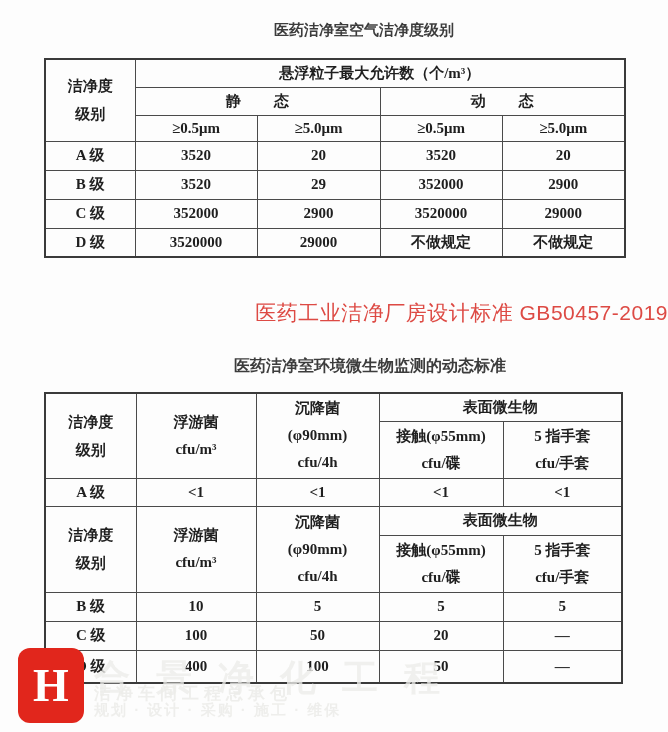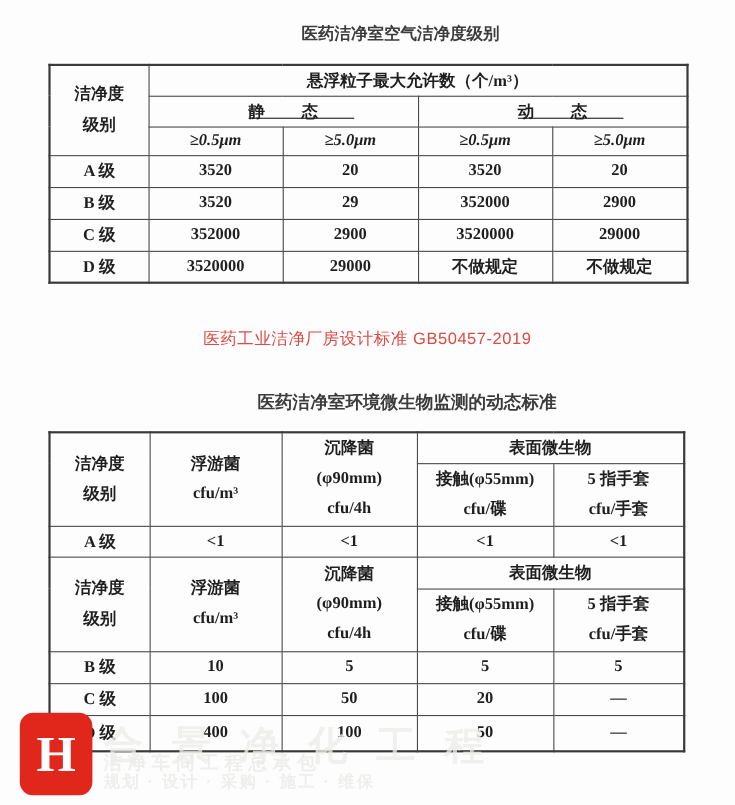--- a/index.html
+++ b/index.html
@@ -9,42 +9,42 @@
     font-family:"Liberation Serif","DejaVu Serif",serif;
   }
   .doc-title {
     position:absolute; left:0; width:668px; text-align:center;
     font-family:"Liberation Sans","DejaVu Sans",sans-serif;
     font-weight:bold; font-size:15px; color:#3c3c3c; white-space:nowrap;
   }
   #t1-title { top:21px; transform:translateX(30px); }
   #t2-title { top:356px; transform:translateX(36px); font-size:16px; }
   .red-title {
-    position:absolute; top:299px; left:0; width:668px; text-align:center;
+    position:absolute; top:299px; left:0; width:668px; text-align:right;
     font-family:"Liberation Sans","DejaVu Sans",sans-serif;
-    font-size:15px; font-weight:400; color:#dd4a44; letter-spacing:0.5px;
+    font-size:21px; font-weight:400; color:#dd4a44; letter-spacing:0.5px;
     white-space:nowrap;
   }
   table {
     position:absolute; left:44px; border-collapse:collapse; table-layout:fixed;
     border:2px solid #3a3a3a;
   }
   #table1 { top:58px;  width:580px; }
   #table2 { top:392px; width:578px; }
   td {
     border:1px solid #4a4a4a; text-align:center; vertical-align:middle;
     font-weight:bold; color:#1f1f1f; font-size:15px; padding:0;
     overflow:hidden; white-space:nowrap;
   }
   .h28  { height:28px; }
-  .h26  { height:26px;font-style:italic; }
+  .h26  { height:26px; }
   .h29  { height:29px; }
   .h33  { height:33px; }
   .h57  { height:57px; }
-  .spread { letter-spacing:2.2em; padding-left:2.2em;text-decoration:underline; }
+  .spread { letter-spacing:2.2em; padding-left:2.2em; }
   .corner div { line-height:28px;font-family:Liberation Serif, serif; }
   .ml div { line-height:27px; }
   .small { font-size:14px; }
   
   .wm-logo {
     position:absolute; left:18px; top:648px; width:66px; height:75px;
     background:#e1261c; border-radius:12px; z-index:6;
     display:flex; align-items:center; justify-content:center;
     color:#ffffff; font-weight:bold; font-size:46px;
     font-family:"Liberation Serif","DejaVu Serif",serif;

